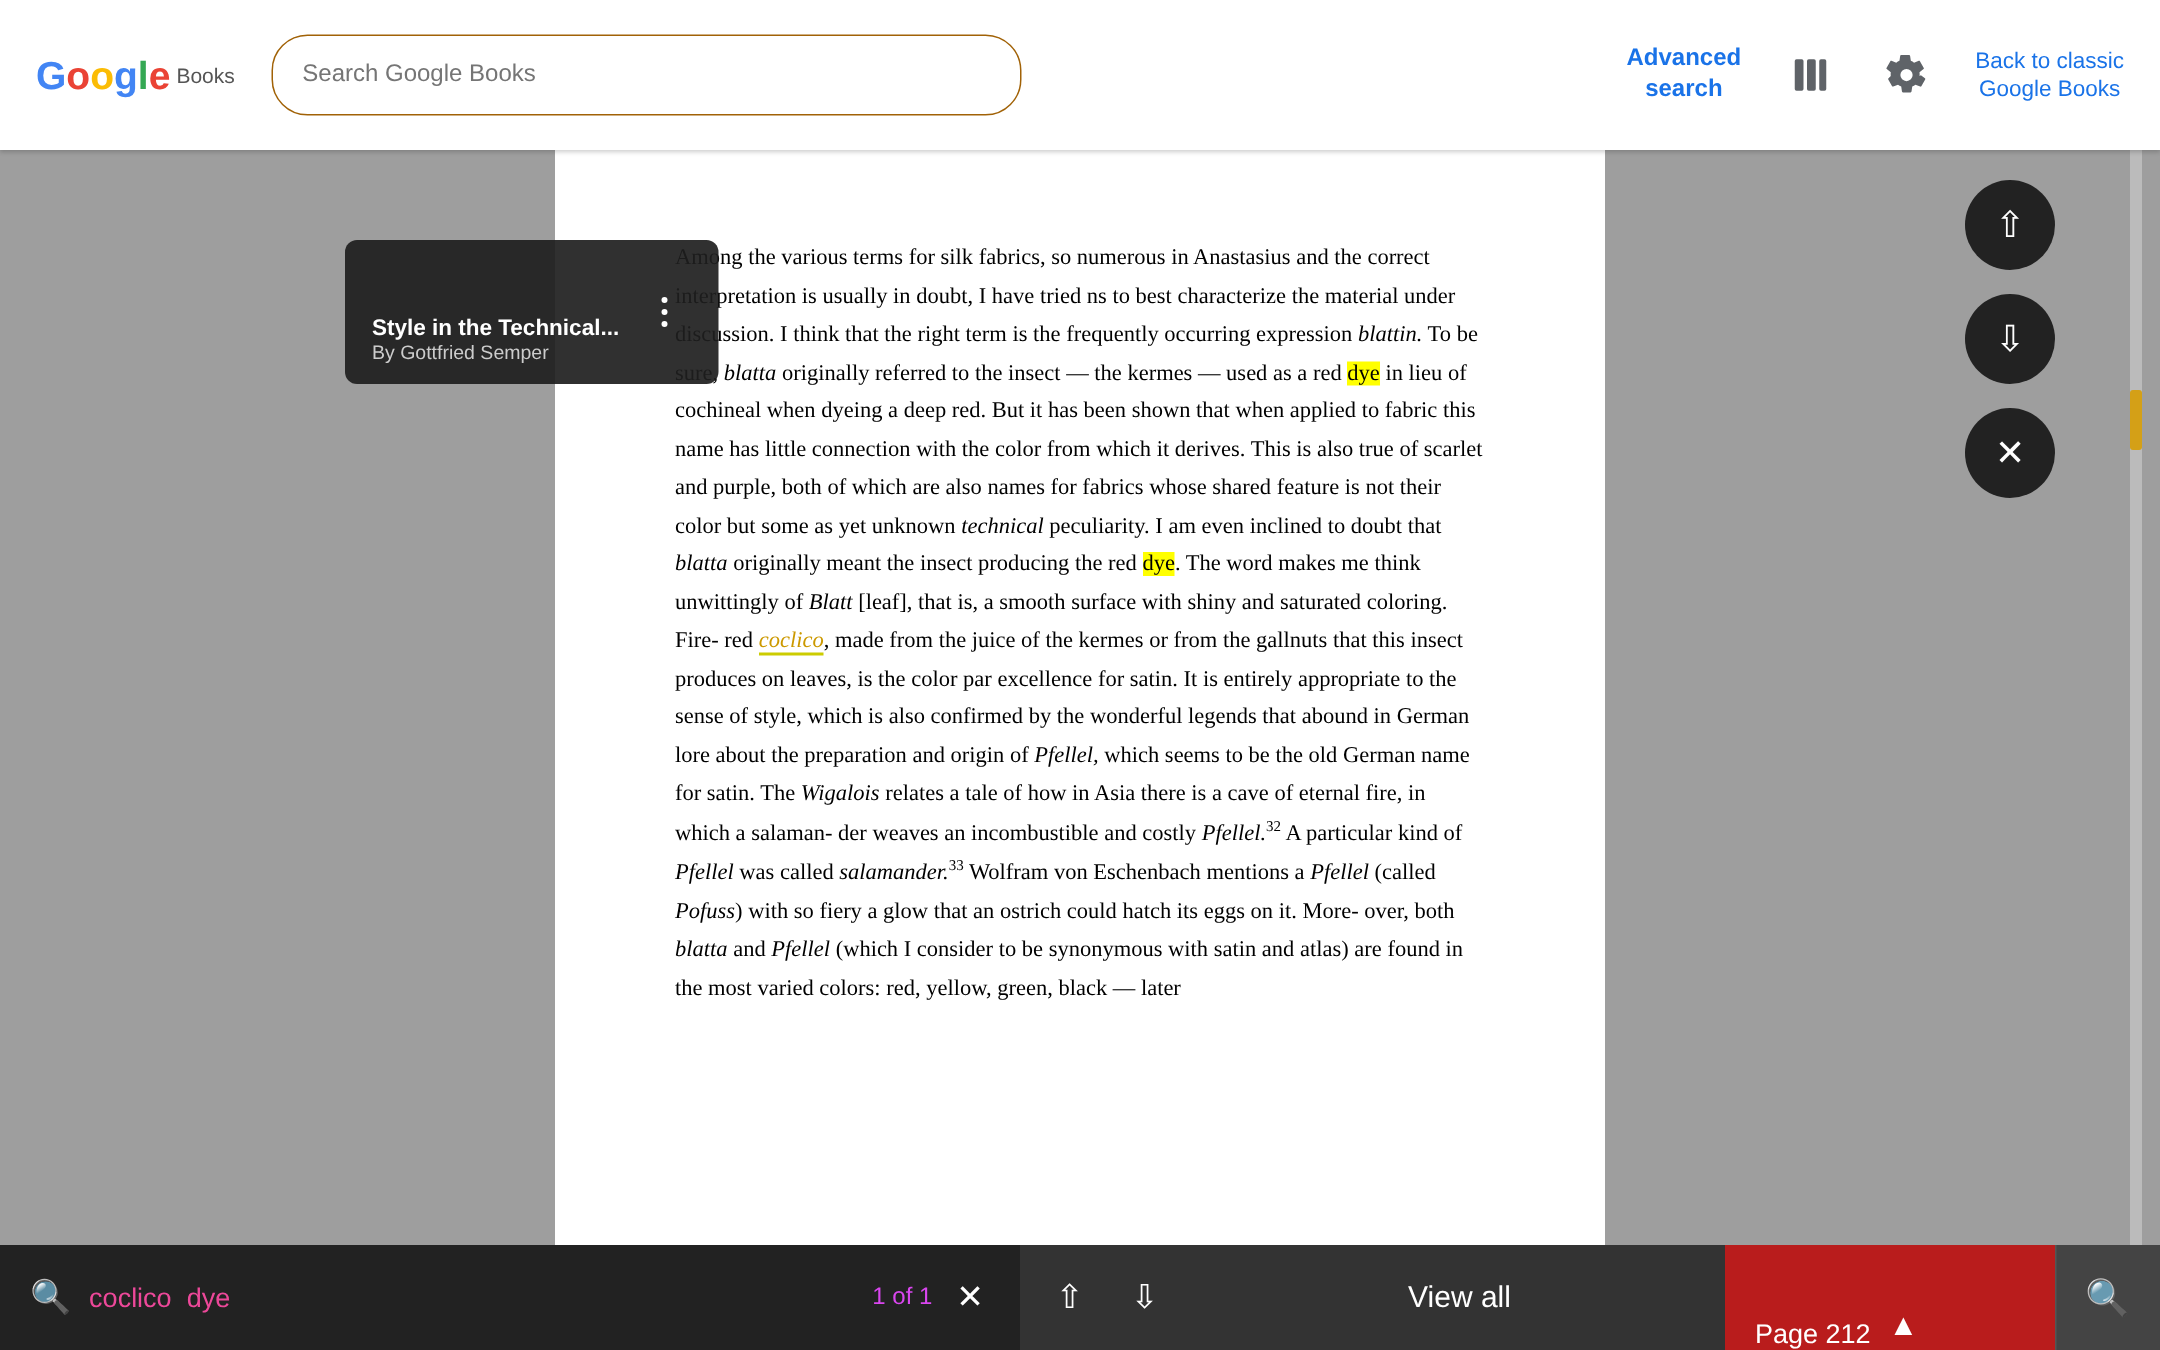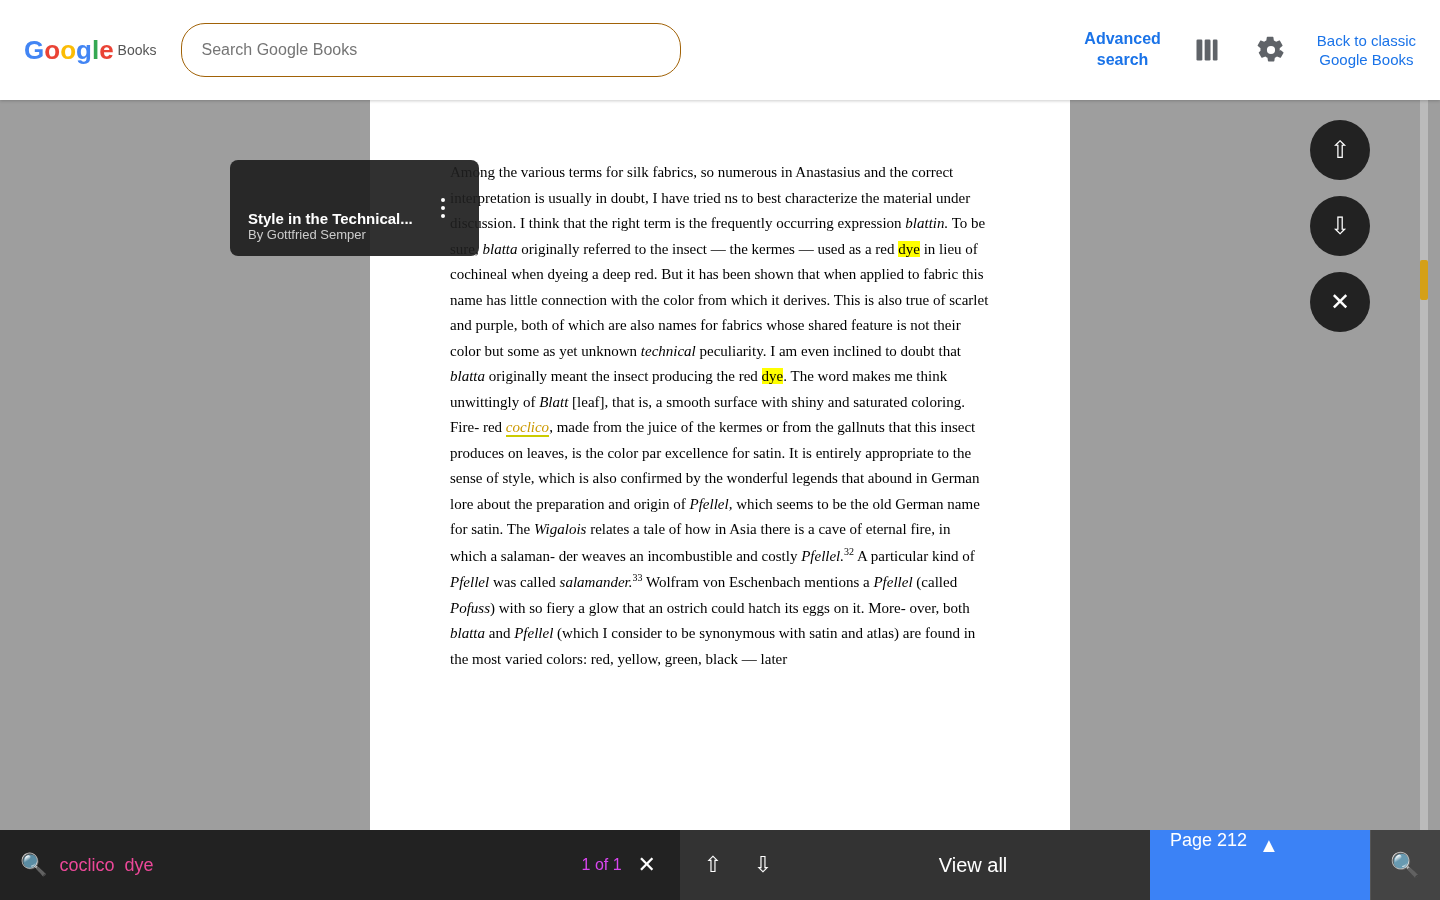--- a/index.html
+++ b/index.html
@@ -310,23 +310,23 @@
     }
     .view-all-text {
       color: #fff;
       font-size: 20px;
       font-weight: 500;
       text-align: right;
     }
 
     .page-section {
       display: flex;
-      align-items: flex-start;
-      height: 100%;
-      background: #3b82f6;
+      align-items: flex-end;
+      height: 100%;
+      background: #b91c1c;
       padding: 0 20px;
       gap: 8px;
       min-width: 220px;
     }
     .page-label {
       color: #fff;
       font-size: 18px;
     }
     .page-arrow {
       color: #fff;

